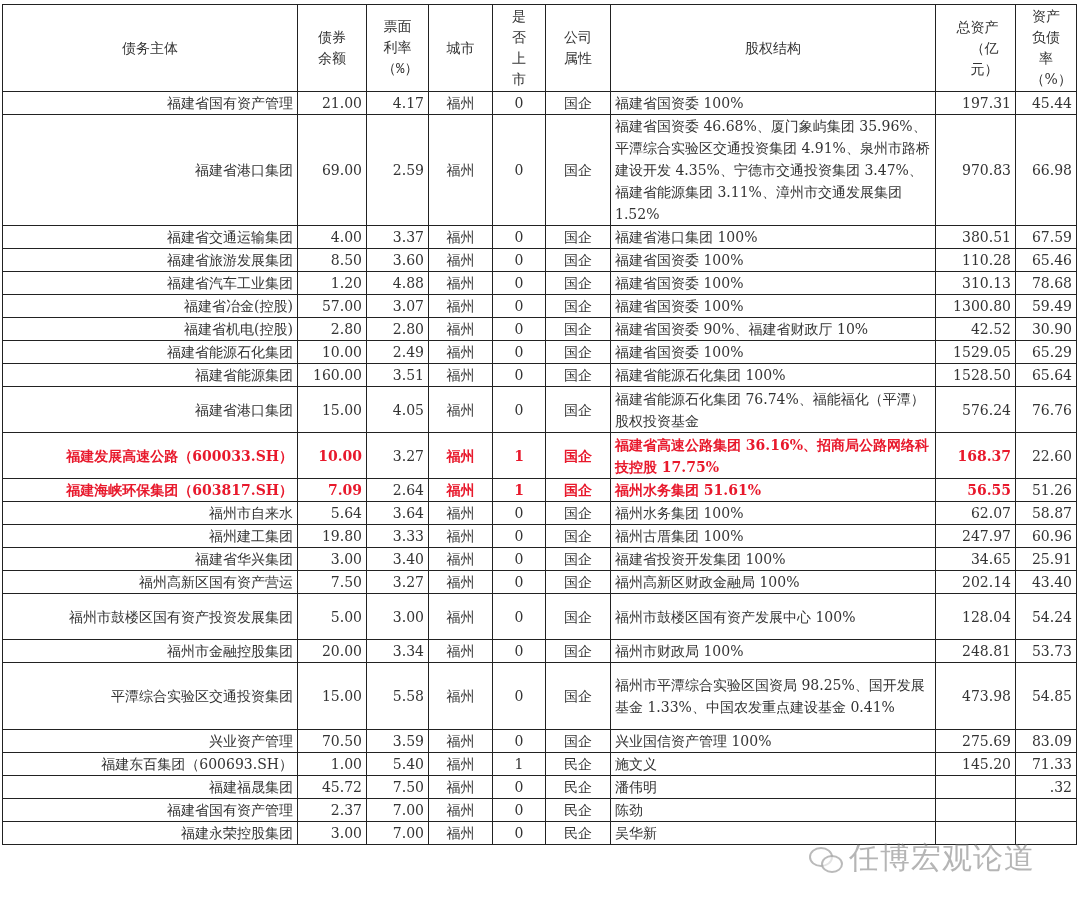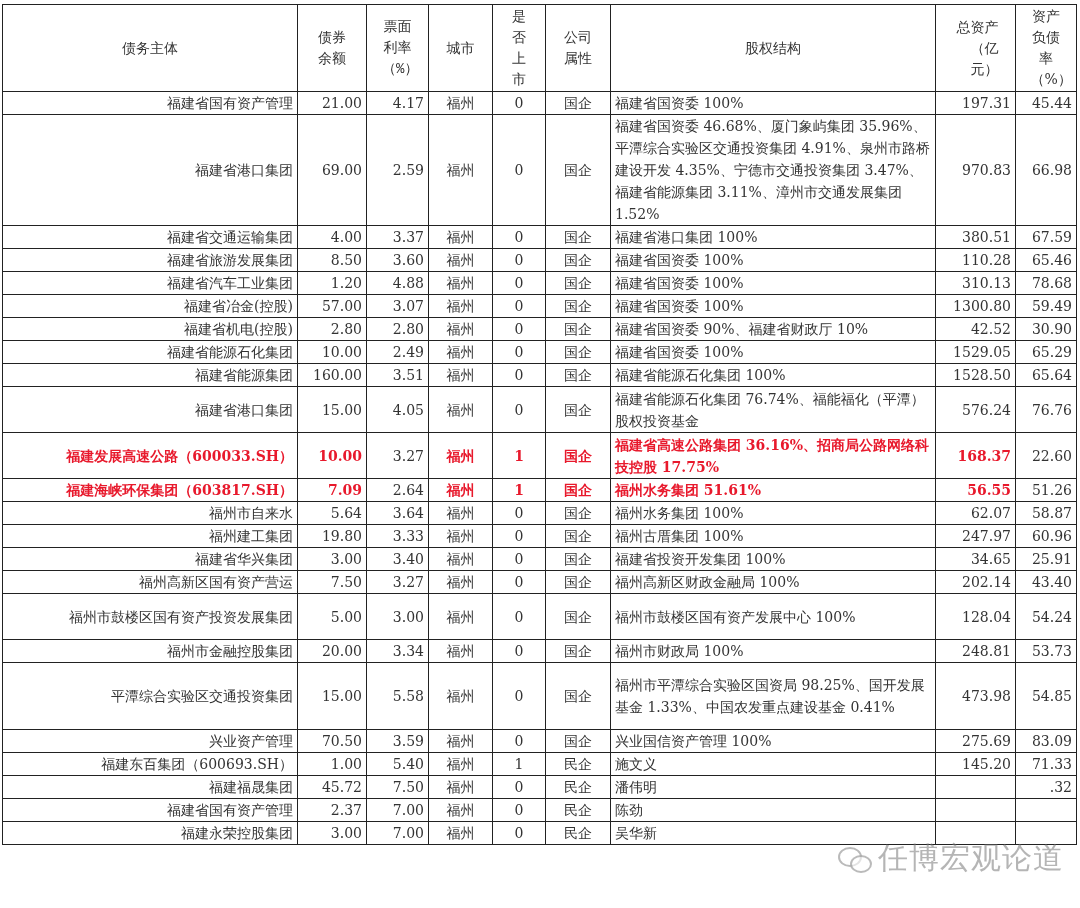--- a/index.html
+++ b/index.html
@@ -12,21 +12,21 @@
   td.name { text-align: right; padding-right: 8px; white-space: nowrap; }
   td.num { text-align: right; padding-right: 6px; white-space: nowrap; }
   td.ctr { text-align: center; white-space: nowrap; }
   td.eq { text-align: left; padding-left: 10px; margin-left: 16px; }
   tr.r1 td { height: 22px; }
   tr.r2 td { height: 45px; }
   tr.r3 td { height: 66px; }
   tr.r5 td { height: 108px; }
   tr.hl td.red { color: #e8192c; font-weight: bold; }
   tr.hdr th { height: 86px; }
-  .watermark { position: absolute; left: 838px; top: 838px; font-size: 30px; color: rgba(120,120,120,0.55);
+  .watermark { position: absolute; left: 809px; top: 838px; font-size: 30px; color: rgba(120,120,120,0.55);
                letter-spacing: 1px; font-family: "DejaVu Sans", sans-serif; white-space: nowrap; }
   .watermark .wx { display: inline-block; width: 34px; height: 26px; position: relative; vertical-align: middle; margin-right: 6px; }
   .watermark .wx span { position: absolute; border: 2px solid rgba(140,140,140,0.6); border-radius: 50%; }
   .watermark .wx .b1 { width: 20px; height: 16px; left: 0; top: 0; }
   .watermark .wx .b2 { width: 18px; height: 14px; left: 12px; top: 8px; background: rgba(255,255,255,0.6); }
 </style>
 </head>
 <body>
 
 <table class="debt">

